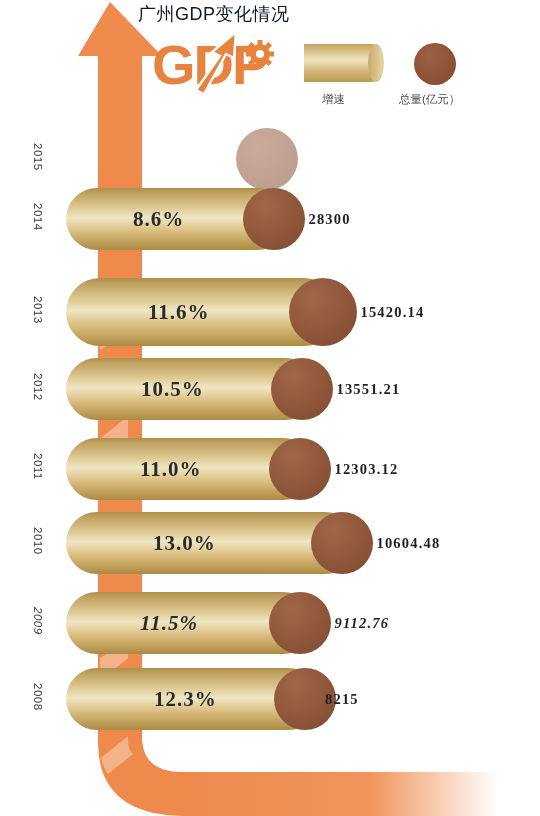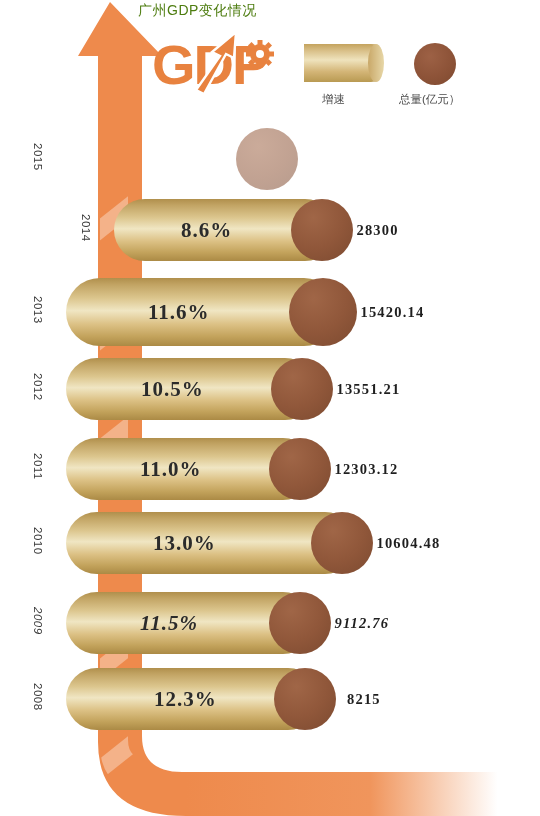--- a/index.html
+++ b/index.html
@@ -11,21 +11,21 @@
     overflow:hidden;
   }
   #stage { position:absolute; left:0; top:0; width:540px; height:816px; }
 
   
   .arrow-svg { position:absolute; left:0; top:0; width:540px; height:816px; }
 
   
   .title {
     position:absolute; left:138px; top:2px;
-    font-size:14px; color:#4d7c0f; letter-spacing:.5px;
+    font-size:18px; color:#0f172a; letter-spacing:.5px;
     white-space:nowrap;
   }
   .gdp-logo { position:absolute; left:152px; top:26px; width:136px; height:72px; }
 
   
   .legend { position:absolute; left:300px; top:38px; width:200px; height:78px; }
   .legend-cyl {
     position:absolute; left:4px; top:6px; width:86px; height:38px;
     border-radius:0 19px 19px 0;
     background:linear-gradient(180deg,#c4a35e 0%,#d9c089 18%,#efe3bd 42%,#d4b678 72%,#b99a52 100%);
@@ -156,21 +156,21 @@
     <div class="legend-dot"></div>
     <div class="legend-label l1">增速</div>
     <div class="legend-label l2">总量(亿元）</div>
   </div>
 
   <div id="rows">
       <div class="row projected" style="top: 128px; height: 62px; width: 540px;">
         <div class="year" style="left: 44px; top: 15px;">2015</div>
         <div class="dot" style="width: 62px; height: 62px; left: 236.36px;"></div>
       </div>
-      <div class="row" style="top: 199px; height: 62px; width: 432px; margin-left: 48px;">
+      <div class="row" style="top: 188px; height: 62px; width: 432px;">
         <div class="year" style="left: 44px; top: 15px;">2014</div>
         <div class="bar" style="left: 66px; width: 222px;">
           <div class="pct" style="left: 67px;">8.6%</div>
         </div>
         <div class="dot" style="width: 62px; height: 62px; left: 243.36px;"></div>
         <div class="val" style="left: 308.46px;">28300</div>
       </div>
       <div class="row" style="top: 278px; height: 68px; width: 540px;">
         <div class="year" style="left: 44px; top: 18px;">2013</div>
         <div class="bar" style="left: 66px; width: 272px;">
@@ -210,17 +210,17 @@
         </div>
         <div class="dot" style="width: 62px; height: 62px; left: 269.36px;"></div>
         <div class="val" style="left: 334.46px;">9112.76</div>
       </div>
       <div class="row" style="top: 668px; height: 62px; width: 540px;">
         <div class="year" style="left: 44px; top: 15px;">2008</div>
         <div class="bar" style="left: 66px; width: 253px;">
           <div class="pct" style="left: 88px;">12.3%</div>
         </div>
         <div class="dot" style="width: 62px; height: 62px; left: 274.36px;"></div>
-        <div class="val" style="left: 347px;">8215</div>
+        <div class="val" style="left: 325px;">8215</div>
       </div>
     </div>
 
 </div>
 
 </body></html>

